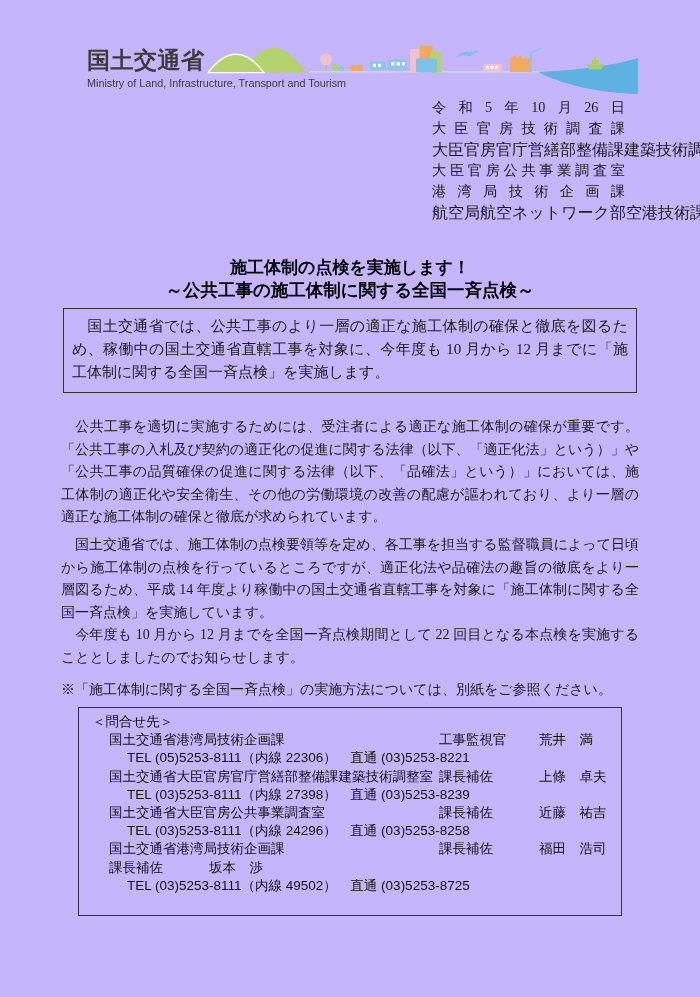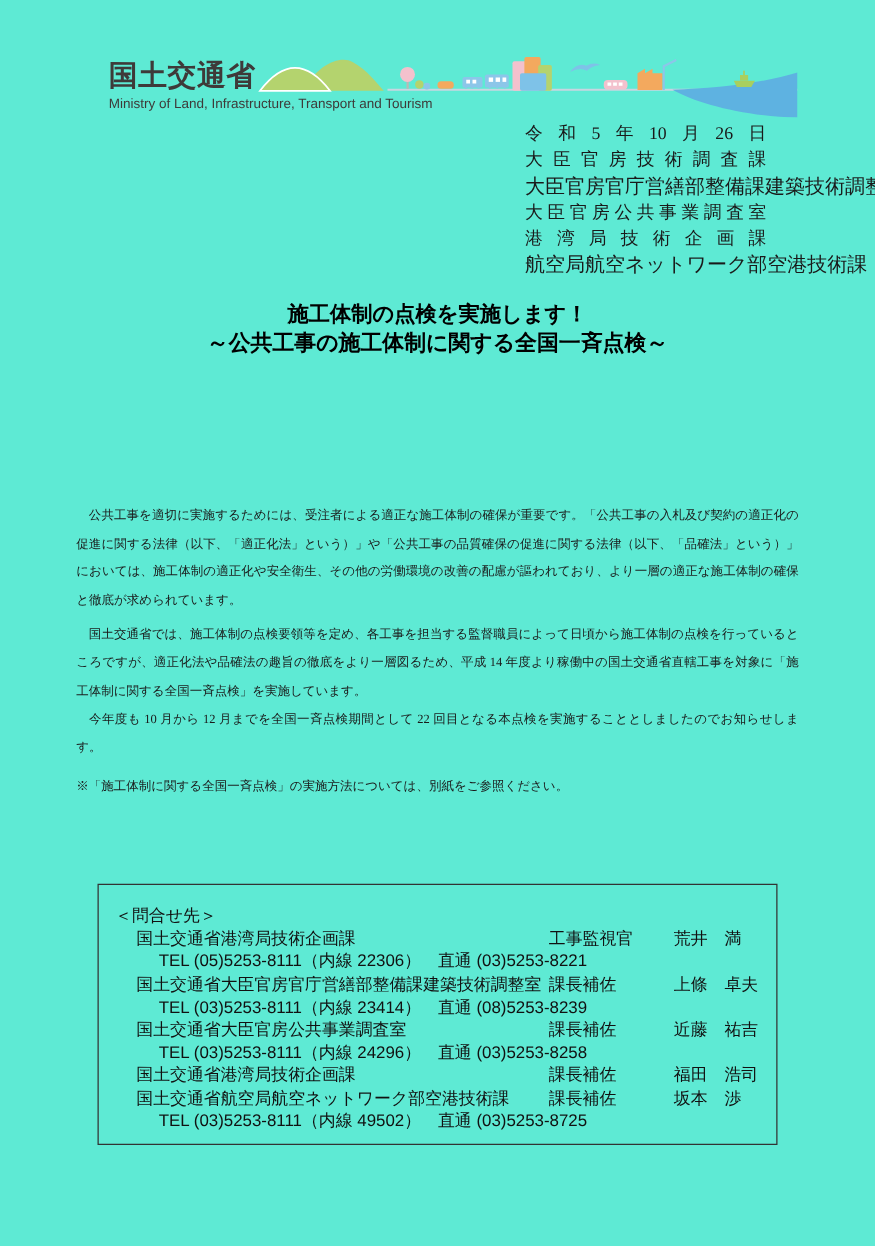--- a/index.html
+++ b/index.html
@@ -1,53 +1,53 @@
 <!DOCTYPE html>
 <html><head>
 <meta charset="utf-8">
 <style>
   html,body{margin:0;padding:0;background:#e8e8e8;}
-  .page{position:relative;width:700px;height:997px;background:#5eead4;overflow:hidden;
+  .page{position:relative;width:700px;height:997px;background:#c4b5fd;overflow:hidden;
         font-family:"Liberation Serif","DejaVu Serif",serif;color:#1a1a1a;}
 
   
   .logo-block{position:absolute;left:87px;top:47px;}
   .logo-title{font-family:"Liberation Sans","DejaVu Sans",sans-serif;font-weight:bold;
               font-size:23px;line-height:26px;color:#3e3a39;letter-spacing:0.5px;}
   .logo-subtitle{font-family:"Liberation Sans","DejaVu Sans",sans-serif;font-size:10.8px;
                  line-height:12px;color:#3e3a39;margin-top:4px;white-space:nowrap;}
   .logo-art{position:absolute;left:198px;top:44px;}
 
   
-  .header-block{position:absolute;left:420px;top:97px;width:193px;}
+  .header-block{position:absolute;left:432px;top:97px;width:193px;}
   .h-line{font-size:14.2px;line-height:21px;text-align:justify;text-align-last:justify;
           white-space:nowrap;color:#1a1a1a;}
   .h-small{font-size:16px;}
 
   
-  .doc-title{position:absolute;left:0;top:240px;width:700px;text-align:center;
+  .doc-title{position:absolute;left:0;top:256px;width:700px;text-align:center;
              font-family:"Liberation Sans","DejaVu Sans",sans-serif;font-weight:bold;color:#000;}
   .doc-title-line1{font-size:17px;line-height:23px;}
   .doc-title-line2{font-size:17.5px;line-height:23px;}
 
   
   .summary-box{position:absolute;left:63px;top:308px;width:574px;box-sizing:border-box;
                border:1.2px solid #333;padding:6px 8px 8px;
                font-size:15px;line-height:23px;text-align:justify;}
 
   
-  .body-text{position:absolute;left:61px;top:402px;width:578px;
-             font-size:10px;line-height:22.6px;text-align:justify;}
+  .body-text{position:absolute;left:61px;top:416px;width:578px;
+             font-size:14px;line-height:22.6px;text-align:justify;}
   .para{margin:0;}
   .para2{margin-top:5px;}
   .note{margin:9px 0 0;}
 
   
   .contact-box{position:absolute;left:78px;top:707px;width:544px;height:209px;box-sizing:border-box;
-               border:1.6px solid #333;padding:16px 13px;
+               border:1.6px solid #333;padding:5px 13px;
                font-family:"Liberation Sans","DejaVu Sans",sans-serif;
                font-size:13.5px;line-height:18.2px;color:#111;}
   .c-dept-row{display:flex;padding-left:17px;}
   .c-dept{width:330px;flex:none;}
   .c-role{width:100px;flex:none;}
   .c-name{flex:1;}
   .c-tel{padding-left:35px;}
 </style>
 </head>
 <body>
@@ -134,20 +134,23 @@
     <div class="h-line">大臣官房公共事業調査室</div>
     <div class="h-line">港湾局技術企画課</div>
     <div class="h-line h-small">航空局航空ネットワーク部空港技術課</div>
   </div>
 
   <div class="doc-title">
     <div class="doc-title-line1">施工体制の点検を実施します！</div>
     <div class="doc-title-line2">～公共工事の施工体制に関する全国一斉点検～</div>
   </div>
 
+  <div class="summary-box">
+    <span>　国土交通省では、公共工事のより一層の適正な施工体制の確保と徹底を図るため、稼働中の国土交通省直轄工事を対象に、今年度も 10 月から 12 月までに「施工体制に関する全国一斉点検」を実施します。</span>
+  </div>
 
   <div class="body-text">
     <p class="para">　公共工事を適切に実施するためには、受注者による適正な施工体制の確保が重要です。「公共工事の入札及び契約の適正化の促進に関する法律（以下、「適正化法」という）」や「公共工事の品質確保の促進に関する法律（以下、「品確法」という）」においては、施工体制の適正化や安全衛生、その他の労働環境の改善の配慮が謳われており、より一層の適正な施工体制の確保と徹底が求められています。</p>
     <p class="para para2">　国土交通省では、施工体制の点検要領等を定め、各工事を担当する監督職員によって日頃から施工体制の点検を行っているところですが、適正化法や品確法の趣旨の徹底をより一層図るため、平成 14 年度より稼働中の国土交通省直轄工事を対象に「施工体制に関する全国一斉点検」を実施しています。</p>
     <p class="para">　今年度も 10 月から 12 月までを全国一斉点検期間として 22 回目となる本点検を実施することとしましたのでお知らせします。</p>
     <p class="note">※「施工体制に関する全国一斉点検」の実施方法については、別紙をご参照ください。</p>
   </div>
 
   <div class="contact-box">
     <div class="c-heading">＜問合せ先＞</div>
@@ -157,36 +160,35 @@
       <span class="c-role">工事監視官</span>
       <span class="c-name">荒井　満</span>
     </div>
     <div class="c-tel">TEL (05)5253-8111（内線 22306）　直通 (03)5253-8221</div>
 
     <div class="c-dept-row">
       <span class="c-dept">国土交通省大臣官房官庁営繕部整備課建築技術調整室</span>
       <span class="c-role">課長補佐</span>
       <span class="c-name">上條　卓夫</span>
     </div>
-    <div class="c-tel">TEL (03)5253-8111（内線 23414）　直通 (08)5253-8239</div>
+    <div class="c-tel">TEL (03)5253-8111（内線 27398）　直通 (03)5253-8239</div>
 
     <div class="c-dept-row">
       <span class="c-dept">国土交通省大臣官房公共事業調査室</span>
       <span class="c-role">課長補佐</span>
       <span class="c-name">近藤　祐吉</span>
     </div>
     <div class="c-tel">TEL (03)5253-8111（内線 24296）　直通 (03)5253-8258</div>
 
     <div class="c-dept-row">
       <span class="c-dept">国土交通省港湾局技術企画課</span>
       <span class="c-role">課長補佐</span>
       <span class="c-name">福田　浩司</span>
     </div>
 
     <div class="c-dept-row">
-      <span class="c-dept">国土交通省航空局航空ネットワーク部空港技術課</span>
       <span class="c-role">課長補佐</span>
       <span class="c-name">坂本　渉</span>
     </div>
     <div class="c-tel">TEL (03)5253-8111（内線 49502）　直通 (03)5253-8725</div>
   </div>
 
 </div>
 
 </body></html>

